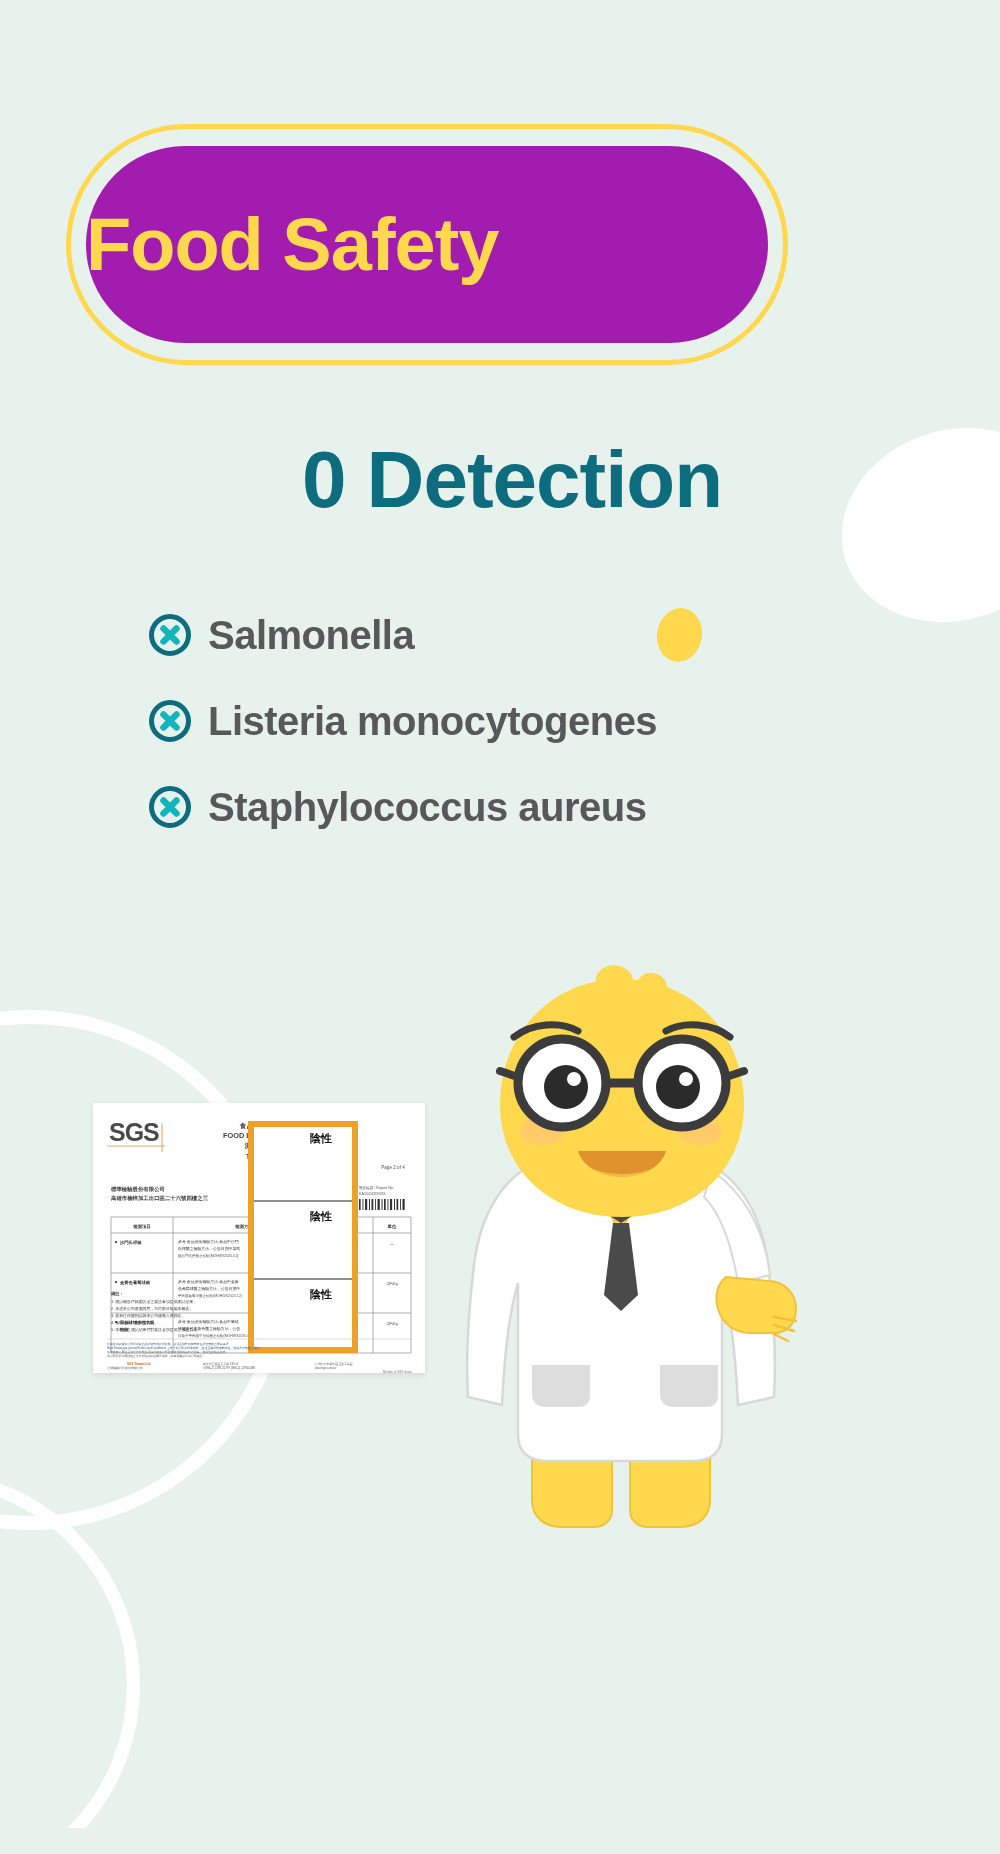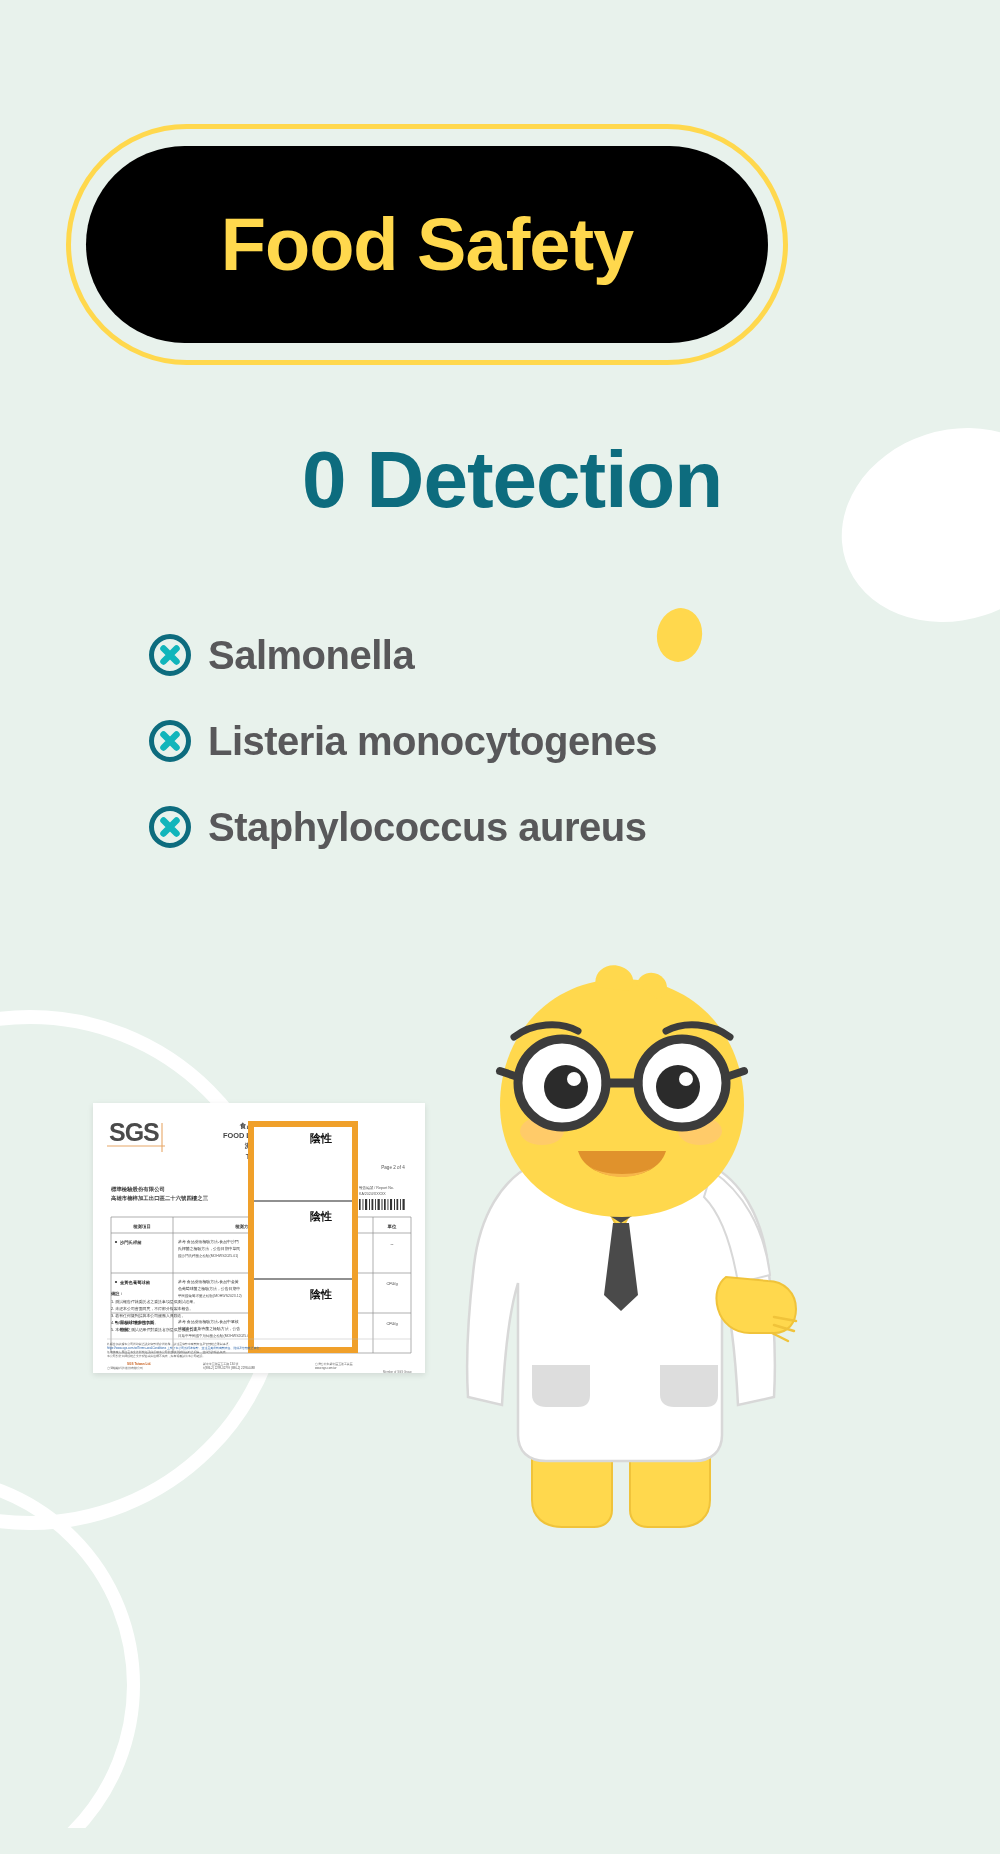--- a/index.html
+++ b/index.html
@@ -46,23 +46,23 @@
   
   #pill-outer {
     position:absolute; left:66px; top:124px;
     width:722px; height:241px;
     border:5px solid #ffd84d;
     border-radius:121px;
   }
   #pill-inner {
     position:absolute; left:86px; top:146px;
     width:682px; height:197px;
-    background:#000000;
+    background:#a21caf;
     border-radius:99px;
-    display:flex; align-items:center; justify-content:center;
+    display:flex; align-items:center; 
   }
   #pill-title {
     color:#ffd84d;
     font-size:74px;
     font-weight:bold;
     letter-spacing:-1px;
     line-height:1;
   }
 
   
@@ -71,21 +71,21 @@
     text-align:center;
     color:#0d6c7e;
     font-size:80px;
     font-weight:bold;
     letter-spacing:-1px;
     margin-left:12px;
   }
 
   
   #detect-list {
-    position:absolute; left:148px; top:624px; width:700px;
+    position:absolute; left:148px; top:604px; width:700px;
   }
   .detect-row {
     display:flex; align-items:center;
     height:62px;
     margin-bottom:24px;
   }
   .x-icon { width:44px; height:44px; flex:0 0 44px; margin-right:16px; }
   .detect-label {
     color:#58585a;
     font-size:40px;

